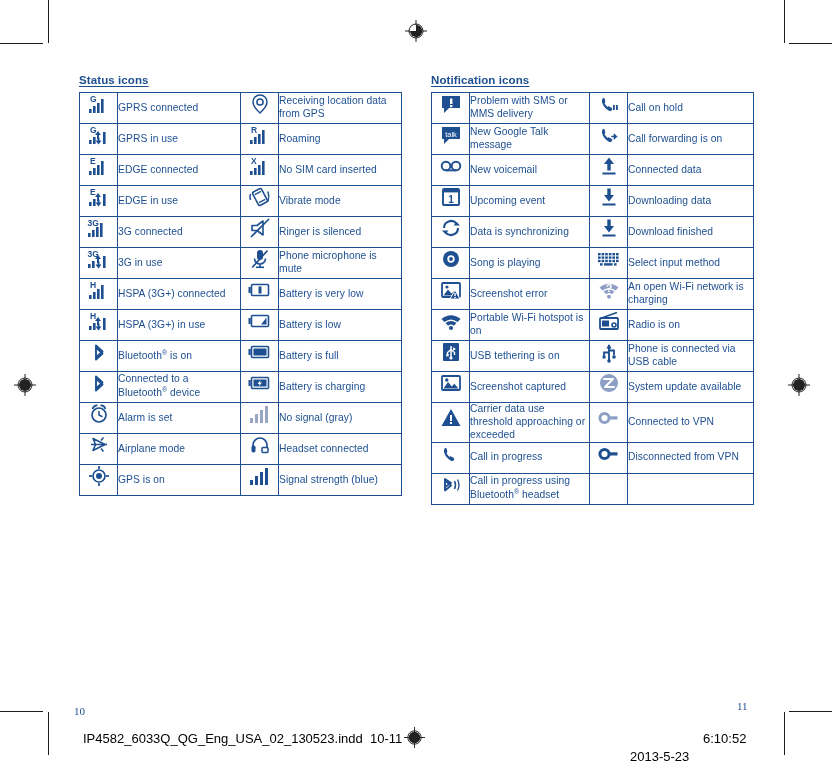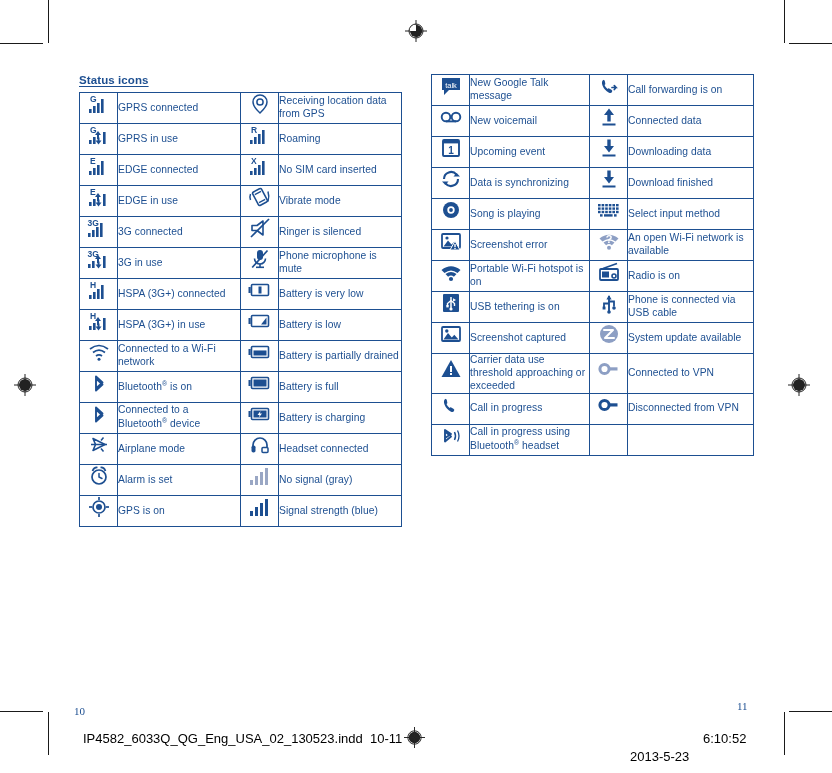--- a/index.html
+++ b/index.html
@@ -316,35 +316,20 @@
             <td class="lb">HSPA (3G+) in use</td>
             <td class="ic"><span class="icon-wrap"><svg width="23" height="22" viewBox="0 0 23 22">
                   <rect x="3.5" y="5.5" width="17" height="11" rx="1" fill="none" stroke="#1d4f91" stroke-width="1.6"></rect>
                   <rect x="0.5" y="8" width="2.2" height="6" fill="#1d4f91"></rect>
                   <path d="M13.04 14.5 L18.5 14.5 L18.5 7.5 Z" fill="#1d4f91"></path>
                 </svg></span></td>
             <td class="lb">Battery is low</td>
           </tr>
           <tr>
             <td class="ic"><span class="icon-wrap"><svg width="22" height="22" viewBox="0 0 22 22">
-                  <path d="M2 8 q9 -7 18 0" fill="none" stroke="#1d4f91" stroke-width="1.7"></path>
-                  <path d="M5 11.5 q6 -4.6 12 0" fill="none" stroke="#1d4f91" stroke-width="1.7"></path>
-                  <path d="M8 15 q3 -2.4 6 0" fill="none" stroke="#1d4f91" stroke-width="1.7"></path>
-                  <circle cx="11" cy="18.3" r="1.5" fill="#1d4f91"></circle>
-                </svg></span></td>
-            <td class="lb">Connected to a Wi-Fi network</td>
-            <td class="ic"><span class="icon-wrap"><svg width="23" height="22" viewBox="0 0 23 22">
-                  <rect x="3.5" y="5.5" width="17" height="11" rx="1" fill="none" stroke="#1d4f91" stroke-width="1.6"></rect>
-                  <rect x="0.5" y="8" width="2.2" height="6" fill="#1d4f91"></rect>
-                  <rect x="5.5" y="9.46" width="13" height="5.04" fill="#1d4f91"></rect>
-                </svg></span></td>
-            <td class="lb">Battery is partially drained</td>
-          </tr>
-          <tr>
-            <td class="ic"><span class="icon-wrap"><svg width="22" height="22" viewBox="0 0 22 22">
                   <path d="M8 3.5 L14.5 9.5 L8 15.5 L8 1.5 L14.5 7.5 L8 13.5" fill="none" stroke="#1d4f91" stroke-width="1.9" stroke-linejoin="round" stroke-linecap="round" transform="translate(0,3)"></path>
                 </svg></span></td>
             <td class="lb">Bluetooth<span class="sup">®</span> is on</td>
             <td class="ic"><span class="icon-wrap"><svg width="23" height="22" viewBox="0 0 23 22">
                   <rect x="3.5" y="5.5" width="17" height="11" rx="1" fill="none" stroke="#1d4f91" stroke-width="1.6"></rect>
                   <rect x="0.5" y="8" width="2.2" height="6" fill="#1d4f91"></rect>
                   <rect x="5.5" y="7.5" width="13" height="7" fill="#1d4f91"></rect>
                 </svg></span></td>
             <td class="lb">Battery is full</td>
           </tr>
@@ -356,48 +341,48 @@
             <td class="ic"><span class="icon-wrap"><svg width="23" height="22" viewBox="0 0 23 22">
                   <rect x="3.5" y="5.5" width="17" height="11" rx="1" fill="none" stroke="#1d4f91" stroke-width="1.6"></rect>
                   <rect x="0.5" y="8" width="2.2" height="6" fill="#1d4f91"></rect>
                   <rect x="5.5" y="7.5" width="13" height="7" fill="#1d4f91"></rect>
                   <path d="M12.5 8 l-3 4 h2 l-0.6 2.6 l3.1 -4.2 h-2.1 z" fill="#fff"></path>
                 </svg></span></td>
             <td class="lb">Battery is charging</td>
           </tr>
           <tr>
             <td class="ic"><span class="icon-wrap"><svg width="22" height="22" viewBox="0 0 22 22">
+                  <circle cx="11" cy="12" r="7" fill="none" stroke="#1d4f91" stroke-width="1.7"></circle>
+                  <path d="M11 8.5 L11 12 L14 13.5" fill="none" stroke="#1d4f91" stroke-width="1.5" stroke-linecap="round"></path>
+                  <path d="M4.5 6 q1.5 -4 5 -3.5" fill="none" stroke="#1d4f91" stroke-width="1.7"></path>
+                  <path d="M17.5 6 q-1.5 -4 -5 -3.5" fill="none" stroke="#1d4f91" stroke-width="1.7"></path>
+                </svg></span></td>
+            <td class="lb">Alarm is set</td>
+            <td class="ic"><span class="icon-wrap"><svg width="22" height="22" viewBox="0 0 22 22">
+                  <rect x="1" y="15" width="3" height="5" fill="#9aa7c4"></rect>
+                  <rect x="6" y="11" width="3" height="9" fill="#9aa7c4"></rect>
+                  <rect x="11" y="7" width="3" height="13" fill="#9aa7c4"></rect>
+                  <rect x="16" y="3" width="3" height="17" fill="#9aa7c4"></rect>
+                </svg></span></td>
+            <td class="lb">No signal (gray)</td>
+          </tr>
+          <tr>
+            <td class="ic"><span class="icon-wrap"><svg width="22" height="22" viewBox="0 0 22 22">
                   <path d="M3 10.5 L19 10.5" stroke="#1d4f91" stroke-width="1.5"></path>
                   <path d="M5 4.5 L17 10.5 L5 16.5 L7.5 10.5 Z" fill="none" stroke="#1d4f91" stroke-width="1.6" stroke-linejoin="round"></path>
                   <path d="M13 6.5 L15.5 3.5" stroke="#1d4f91" stroke-width="1.5"></path>
                   <path d="M13 14.5 L15.5 17.5" stroke="#1d4f91" stroke-width="1.5"></path>
                 </svg></span></td>
             <td class="lb">Airplane mode</td>
             <td class="ic"><span class="icon-wrap"><svg width="22" height="22" viewBox="0 0 22 22">
                   <path d="M4 13 v-2 a7 7 0 0 1 14 0 v2" fill="none" stroke="#1d4f91" stroke-width="1.7"></path>
                   <rect x="2.5" y="11.5" width="4" height="7" rx="1.8" fill="#1d4f91"></rect>
                   <rect x="13" y="13.5" width="6" height="5" rx="1" fill="none" stroke="#1d4f91" stroke-width="1.5"></rect>
                 </svg></span></td>
             <td class="lb">Headset connected</td>
-          </tr>
-          <tr>
-            <td class="ic"><span class="icon-wrap"><svg width="22" height="22" viewBox="0 0 22 22">
-                  <circle cx="11" cy="12" r="7" fill="none" stroke="#1d4f91" stroke-width="1.7"></circle>
-                  <path d="M11 8.5 L11 12 L14 13.5" fill="none" stroke="#1d4f91" stroke-width="1.5" stroke-linecap="round"></path>
-                  <path d="M4.5 6 q1.5 -4 5 -3.5" fill="none" stroke="#1d4f91" stroke-width="1.7"></path>
-                  <path d="M17.5 6 q-1.5 -4 -5 -3.5" fill="none" stroke="#1d4f91" stroke-width="1.7"></path>
-                </svg></span></td>
-            <td class="lb">Alarm is set</td>
-            <td class="ic"><span class="icon-wrap"><svg width="22" height="22" viewBox="0 0 22 22">
-                  <rect x="1" y="15" width="3" height="5" fill="#9aa7c4"></rect>
-                  <rect x="6" y="11" width="3" height="9" fill="#9aa7c4"></rect>
-                  <rect x="11" y="7" width="3" height="13" fill="#9aa7c4"></rect>
-                  <rect x="16" y="3" width="3" height="17" fill="#9aa7c4"></rect>
-                </svg></span></td>
-            <td class="lb">No signal (gray)</td>
           </tr>
           <tr>
             <td class="ic"><span class="icon-wrap"><svg width="22" height="22" viewBox="0 0 22 22">
                   <circle cx="11" cy="11" r="6" fill="none" stroke="#1d4f91" stroke-width="1.7"></circle>
                   <circle cx="11" cy="11" r="3" fill="#1d4f91"></circle>
                   <line x1="11" y1="1" x2="11" y2="4" stroke="#1d4f91" stroke-width="1.7"></line>
                   <line x1="11" y1="18" x2="11" y2="21" stroke="#1d4f91" stroke-width="1.7"></line>
                   <line x1="1" y1="11" x2="4" y2="11" stroke="#1d4f91" stroke-width="1.7"></line>
                   <line x1="18" y1="11" x2="21" y2="11" stroke="#1d4f91" stroke-width="1.7"></line>
                 </svg></span></td>
@@ -408,28 +393,43 @@
                   <rect x="11" y="7" width="3" height="13" fill="#1d4f91"></rect>
                   <rect x="16" y="3" width="3" height="17" fill="#1d4f91"></rect>
                 </svg></span></td>
             <td class="lb">Signal strength (blue)</td>
           </tr>
         </tbody>
     </table>
   </div>
 
   <div class="table-block block-right">
+    <div class="section-title">Notification icons</div>
     <table class="icon-table">
       <colgroup>
           <col class="c1">
           <col class="c2">
           <col class="c3">
           <col class="c4">
         </colgroup>
       <tbody id="notification-body">
+          <tr>
+            <td class="ic"><span class="icon-wrap"><svg width="22" height="22" viewBox="0 0 22 22">
+                  <path d="M2 3 h18 v12 h-11 l-5 5 v-5 h-2 z" fill="#1d4f91"></path>
+                  <rect x="10" y="5.5" width="2.4" height="5.5" fill="#fff"></rect>
+                  <rect x="10" y="12" width="2.4" height="2.2" fill="#fff"></rect>
+                </svg></span></td>
+            <td class="lb">Problem with SMS or MMS delivery</td>
+            <td class="ic"><span class="icon-wrap"><svg width="22" height="22" viewBox="0 0 22 22">
+                  <path d="M5.5 4.5 q-2.5 2 -1 6 q1.6 4.4 6.5 7.2 q2 1 3 -0.6 q0.9 -1.5 -0.6 -2.4 l-2.2 -1.2 q-1 -0.5 -1.6 0.4 q-2.2 -1.6 -3.1 -4 q1 -0.3 0.8 -1.4 l-0.5 -2.4 q-0.3 -1.6 -1.9 -1.1 z" fill="#1d4f91"></path>
+                  <rect x="15" y="12" width="1.8" height="5" fill="#1d4f91"></rect>
+                  <rect x="18" y="12" width="1.8" height="5" fill="#1d4f91"></rect>
+                </svg></span></td>
+            <td class="lb">Call on hold</td>
+          </tr>
           <tr>
             <td class="ic"><span class="icon-wrap"><svg width="22" height="22" viewBox="0 0 22 22">
                   <path d="M2 3 h18 v12 h-11 l-5 5 v-5 h-2 z" fill="#1d4f91"></path>
                   <text x="11" y="12.5" text-anchor="middle" font-family="Liberation Sans, sans-serif" font-size="7.5" fill="#fff">talk</text>
                 </svg></span></td>
             <td class="lb">New Google Talk message</td>
             <td class="ic"><span class="icon-wrap"><svg width="22" height="22" viewBox="0 0 22 22">
                   <path d="M5.5 4.5 q-2.5 2 -1 6 q1.6 4.4 6.5 7.2 q2 1 3 -0.6 q0.9 -1.5 -0.6 -2.4 l-2.2 -1.2 q-1 -0.5 -1.6 0.4 q-2.2 -1.6 -3.1 -4 q1 -0.3 0.8 -1.4 l-0.5 -2.4 q-0.3 -1.6 -1.9 -1.1 z" fill="#1d4f91"></path>
                   <path d="M14 12.5 h4 l-1.7 -1.9 M18 12.5 l-1.7 2" fill="none" stroke="#1d4f91" stroke-width="1.7" stroke-linecap="round"></path>
                 </svg></span></td>
@@ -517,21 +517,21 @@
                   <rect x="14.3" y="14" width="1.4" height="3" fill="#fff"></rect>
                   <rect x="14.3" y="17.8" width="1.4" height="1.3" fill="#fff"></rect>
                 </svg></span></td>
             <td class="lb">Screenshot error</td>
             <td class="ic"><span class="icon-wrap"><svg width="22" height="22" viewBox="0 0 22 22">
                   <path d="M1.5 8.5 q9.5 -7.5 19 0 l-3 3 q-6.5 -5 -13 0 z" fill="#8d9fc4"></path>
                   <path d="M5.5 12.5 q5.5 -4 11 0 l-2.6 2.7 q-2.9 -2.2 -5.8 0 z" fill="#8d9fc4"></path>
                   <circle cx="11" cy="17.8" r="2" fill="#8d9fc4"></circle>
                   <text x="11" y="13" text-anchor="middle" font-family="Liberation Sans, sans-serif" font-size="11" font-weight="bold" fill="#fff">?</text>
                 </svg></span></td>
-            <td class="lb">An open Wi-Fi network is available</td>
+            <td class="lb">An open Wi-Fi network is charging</td>
           </tr>
           <tr>
             <td class="ic"><span class="icon-wrap"><svg width="22" height="22" viewBox="0 0 22 22">
                   <path d="M1.5 9 q9.5 -7.5 19 0 l-3 3 q-6.5 -5 -13 0 z" fill="#1d4f91"></path>
                   <path d="M5.5 13 q5.5 -4 11 0 l-2.6 2.7 q-2.9 -2.2 -5.8 0 z" fill="#1d4f91"></path>
                   <circle cx="11" cy="18" r="2.1" fill="#1d4f91"></circle>
                 </svg></span></td>
             <td class="lb">Portable Wi-Fi hotspot is on</td>
             <td class="ic"><span class="icon-wrap"><svg width="22" height="22" viewBox="0 0 22 22">
                   <rect x="2" y="8" width="18" height="11" rx="1" fill="none" stroke="#1d4f91" stroke-width="1.8"></rect>

